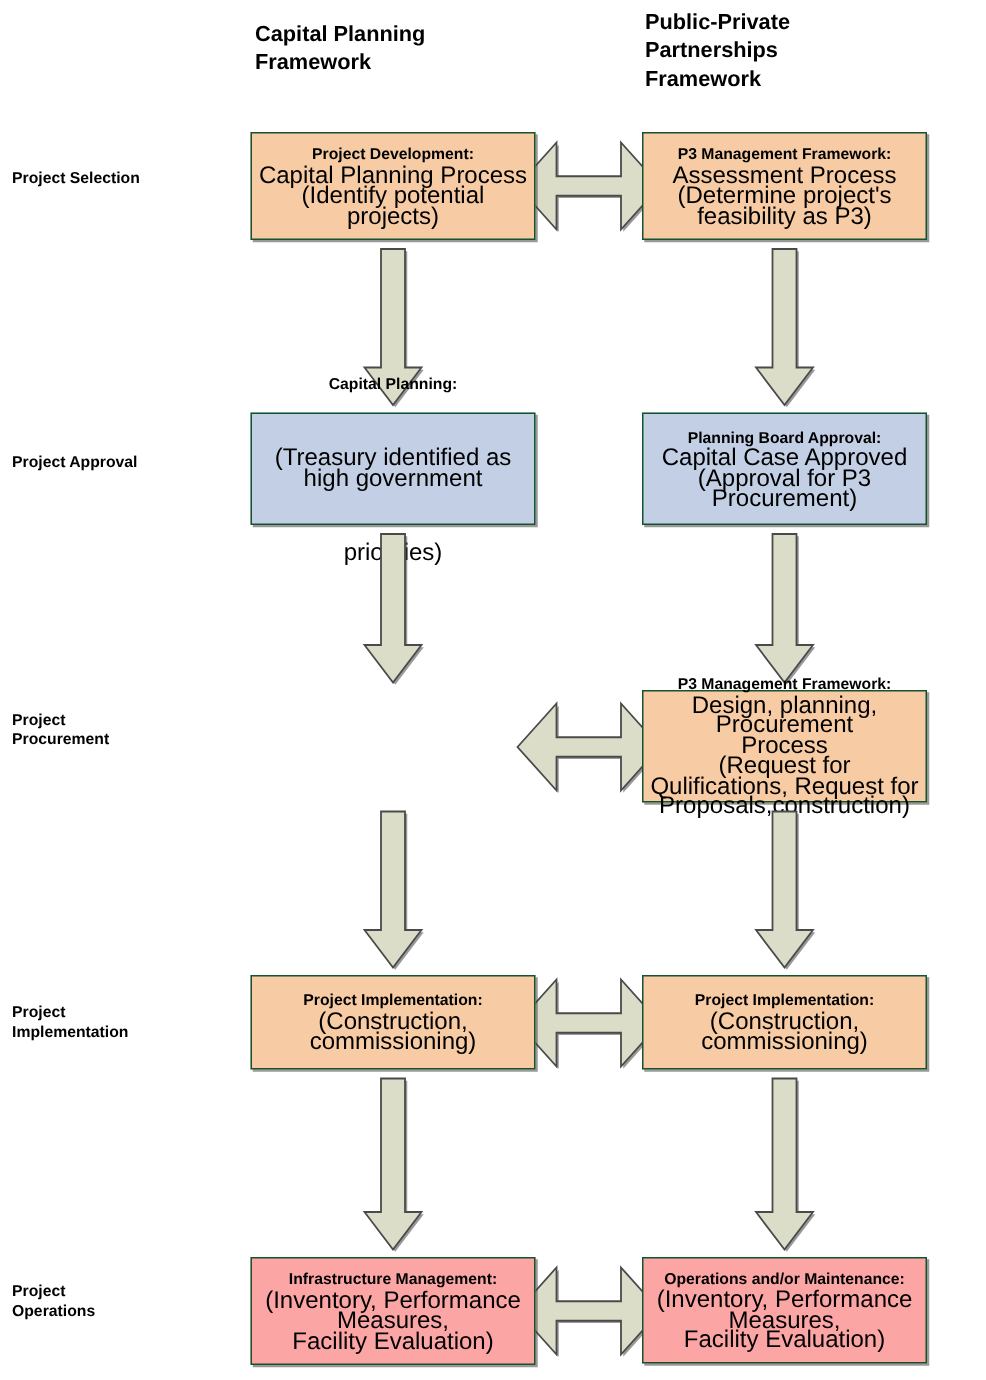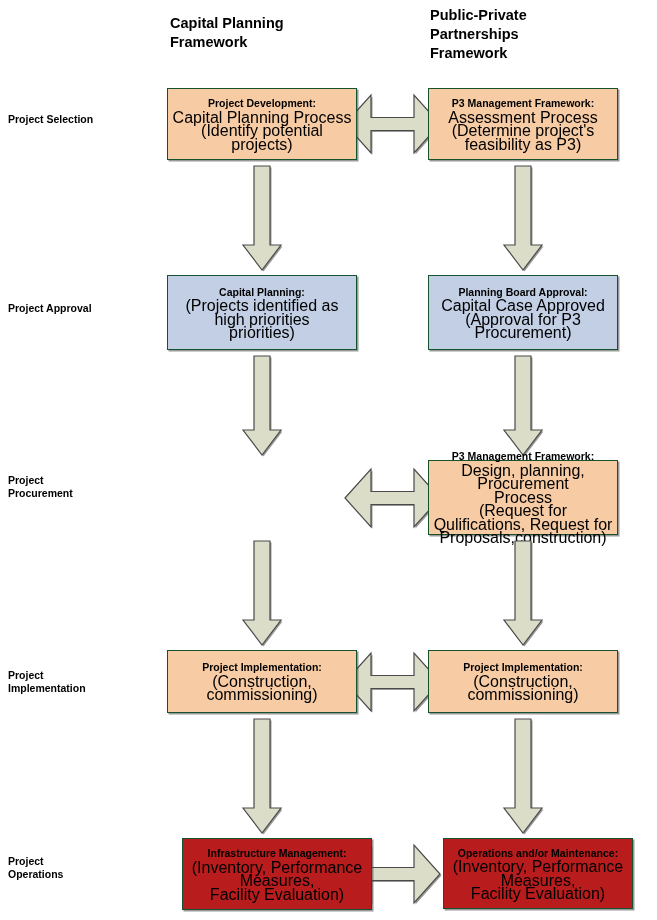--- a/index.html
+++ b/index.html
@@ -70,21 +70,21 @@
     line-height: 13.5px;
   }
   .box .line {
     font-size: 16px;
     font-weight: normal;
     line-height: 13.5px;
     text-align: center;
   }
   .fill-orange { background: #F7CBA4; }
   .fill-blue   { background: #C2CFE4; }
-  .fill-green  { background: #b91c1c; margin-left: 15px; }
+  .fill-green  { background: #fca5a5; }
 
   
   .arrow {
     position: absolute;
     overflow: visible;
   }
   .arrow polygon {
     fill: #DCDDC8;
     stroke: #4a4a4a;
     stroke-width: 1.2;
@@ -124,23 +124,23 @@
     </div>
     <svg class="arrow" width="40" height="105" style="left: 242px; top: 166px;">
       <polygon points="12,0 28,0 28,79 39,79 20,104 1,79 12,79" class="shadow" transform="translate(1.5,1.5)"></polygon>
       <polygon points="12,0 28,0 28,79 39,79 20,104 1,79 12,79"></polygon>
     </svg>
     <svg class="arrow" width="40" height="105" style="left: 503px; top: 166px;">
       <polygon points="12,0 28,0 28,79 39,79 20,104 1,79 12,79" class="shadow" transform="translate(1.5,1.5)"></polygon>
       <polygon points="12,0 28,0 28,79 39,79 20,104 1,79 12,79"></polygon>
     </svg>
     <div class="row-label" style="top: 302px;">Project Approval</div>
-    <div class="box fill-blue" style="left: 167px; top: 275px; width: 190px; height: 75px;">
+    <div class="box fill-blue" style="left: 167px; top: 275px; width: 190px; height: 75px; gap: 36px;">
       <div class="title">Capital Planning:</div>
-      <div class="line">(Projects identified as high priorities</div>
+      <div class="line">(Treasury identified as high government</div>
       <div class="line">priorities)</div>
     </div>
     <div class="box fill-blue" style="left: 428px; top: 275px; width: 190px; height: 75px;">
       <div class="title">Planning Board Approval:</div>
       <div class="line">Capital Case Approved</div>
       <div class="line">(Approval for P3 Procurement)</div>
     </div>
     <svg class="arrow" width="40" height="100" style="left: 242px; top: 356px;">
       <polygon points="12,0 28,0 28,74 39,74 20,99 1,74 12,74" class="shadow" transform="translate(1.5,1.5)"></polygon>
       <polygon points="12,0 28,0 28,74 39,74 20,99 1,74 12,74"></polygon>

